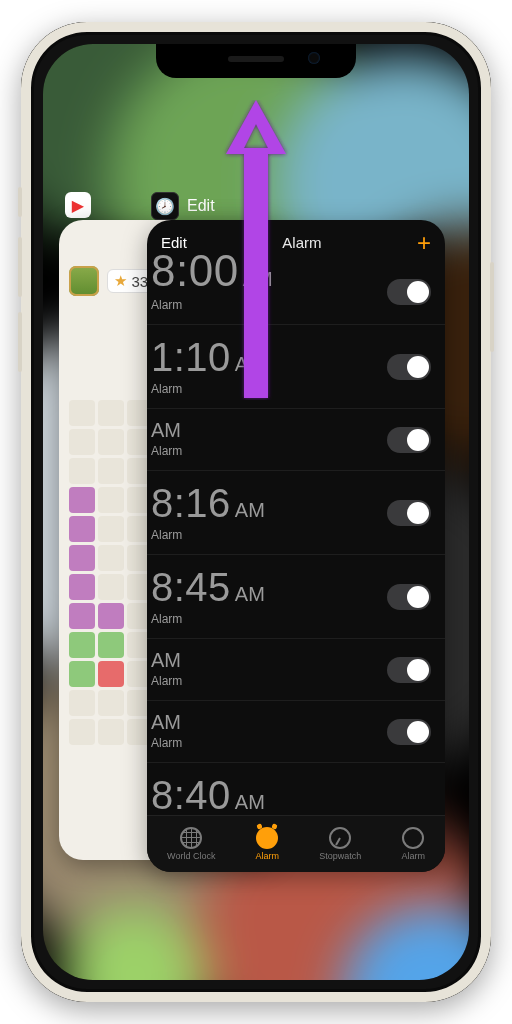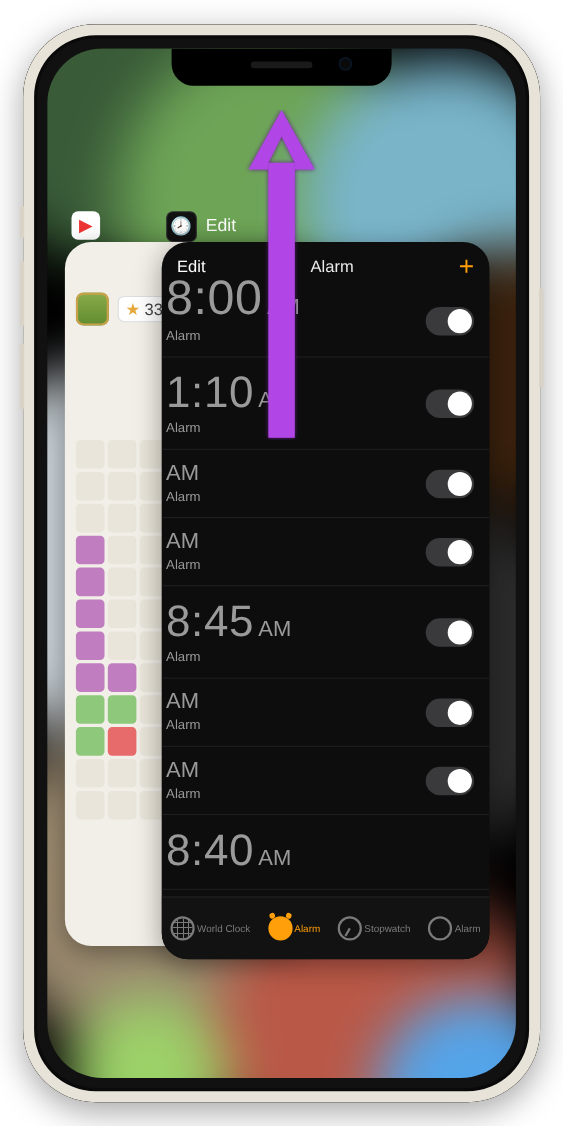--- a/index.html
+++ b/index.html
@@ -51,21 +51,21 @@
   .row.first{padding-top:0}
   .time{display:flex;align-items:baseline;gap:4px;color:#9a9a9a}
   .hhmm{font-size:40px;font-weight:300;letter-spacing:0.5px}
   .ampm{font-size:20px;font-weight:400}
   .lbl{font-size:12px;color:#9a9a9a;margin-top:2px}
   .first .hhmm{font-size:44px;margin-top:-14px}
   .peek .hhmm{font-size:40px}
   .toggle{position:absolute;right:14px;top:50%;transform:translateY(-50%);width:44px;height:26px;border-radius:13px;background:#3a3a3c}
   .toggle::after{content:"";position:absolute;right:2px;top:2px;width:22px;height:22px;border-radius:50%;background:#fff}
   .tabbar{position:absolute;left:0;right:0;bottom:0;height:56px;display:flex;align-items:center;justify-content:space-around;background:#121212;border-top:1px solid #222}
-  .tab{display:flex;align-items:center;font-size:9px;color:#7b7b7b;gap:2px}
+  .tab{display:flex;flex-direction:column;align-items:center;font-size:9px;color:#7b7b7b;gap:2px}
   .tab.active{color:#ff9f0a}
   .ic{width:22px;height:22px;border-radius:50%;box-sizing:border-box}
   .ic.globe{border:2px solid #7b7b7b;background:repeating-linear-gradient(90deg,transparent 0 4px,#7b7b7b 4px 5px),repeating-linear-gradient(0deg,transparent 0 4px,#7b7b7b 4px 5px)}
   .ic.alarm{background:#ff9f0a;position:relative}
   .ic.alarm::before,.ic.alarm::after{content:"";position:absolute;top:-3px;width:5px;height:5px;border-radius:2px;background:#ff9f0a}
   .ic.alarm::before{left:1px;transform:rotate(-25deg)}
   .ic.alarm::after{right:1px;transform:rotate(25deg)}
   .ic.sw{border:2px solid #7b7b7b;position:relative}
   .ic.sw::after{content:"";position:absolute;left:50%;top:50%;width:2px;height:8px;background:#7b7b7b;transform-origin:top;transform:translate(-50%,-0%) rotate(30deg)}
   .ic.tm{border:2px solid #7b7b7b}
@@ -187,20 +187,21 @@
             </div>
             <div class="row">
               <div class="time">
                 <span class="ampm">AM</span>
               </div>
               <div class="lbl">Alarm</div>
               <span class="toggle"></span>
             </div>
             <div class="row">
               <div class="time">
+                <span class="hhmm">8:16</span>
                 <span class="ampm">AM</span>
               </div>
               <div class="lbl">Alarm</div>
               <span class="toggle"></span>
             </div>
             <div class="row">
               <div class="time">
                 <span class="hhmm">8:45</span>
                 <span class="ampm">AM</span>
               </div>

